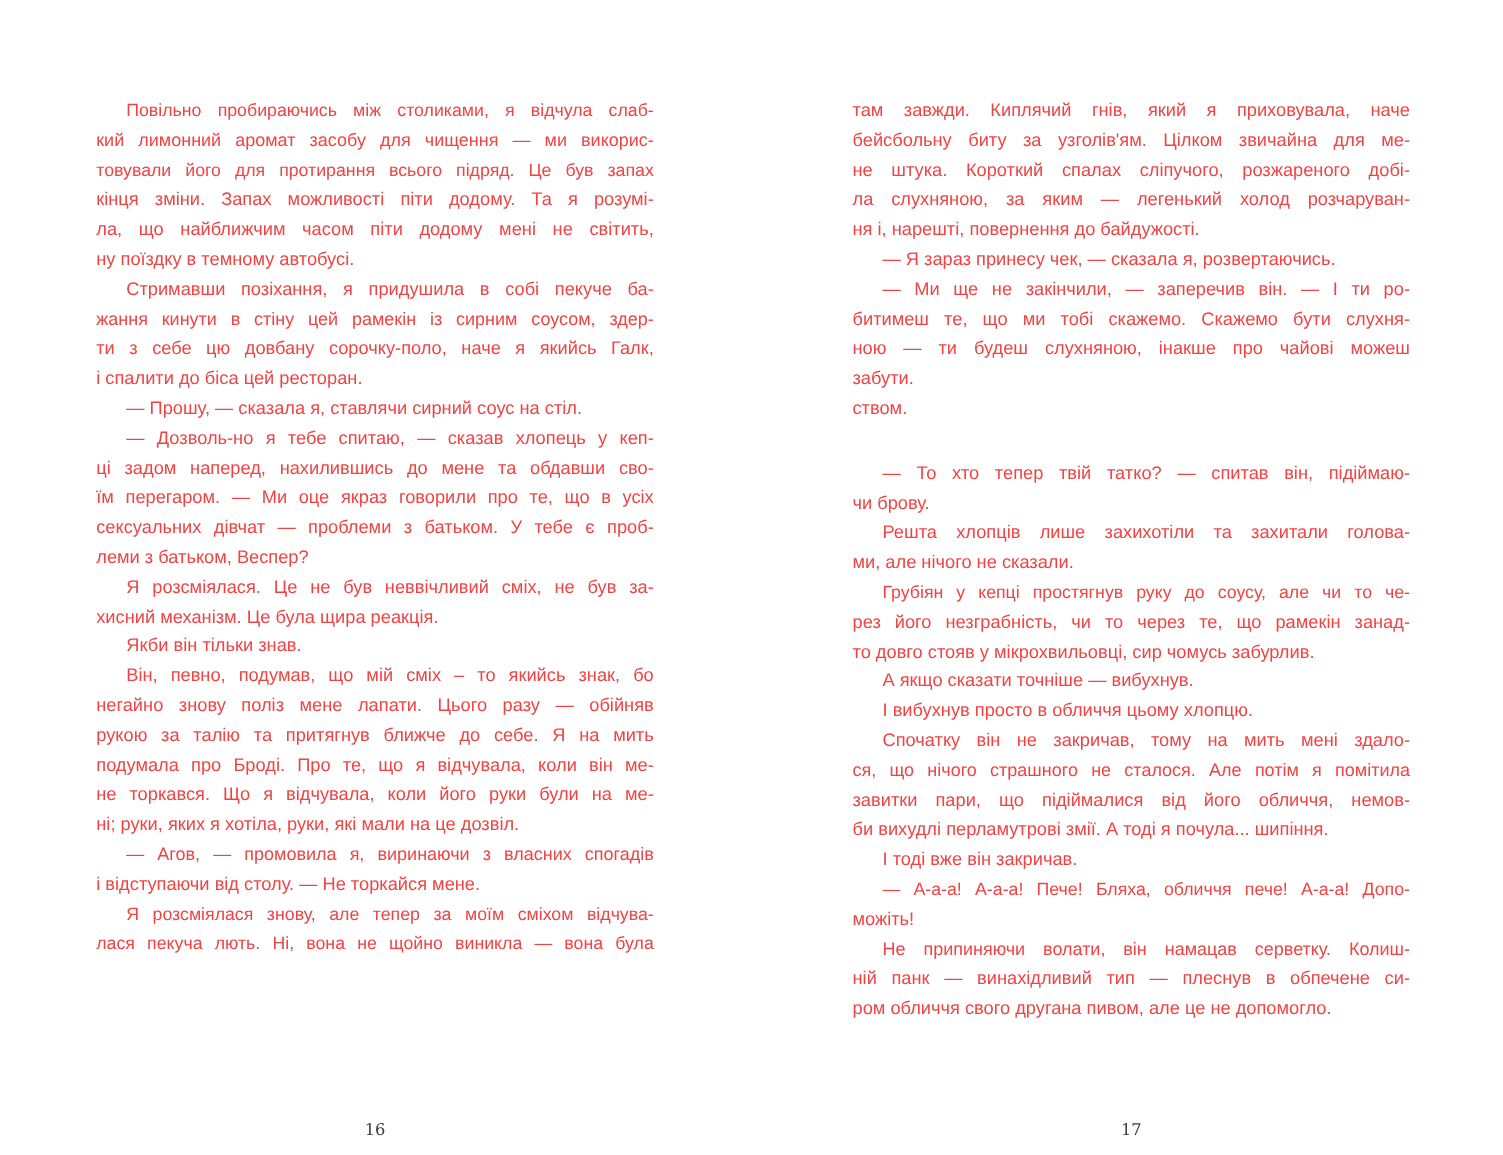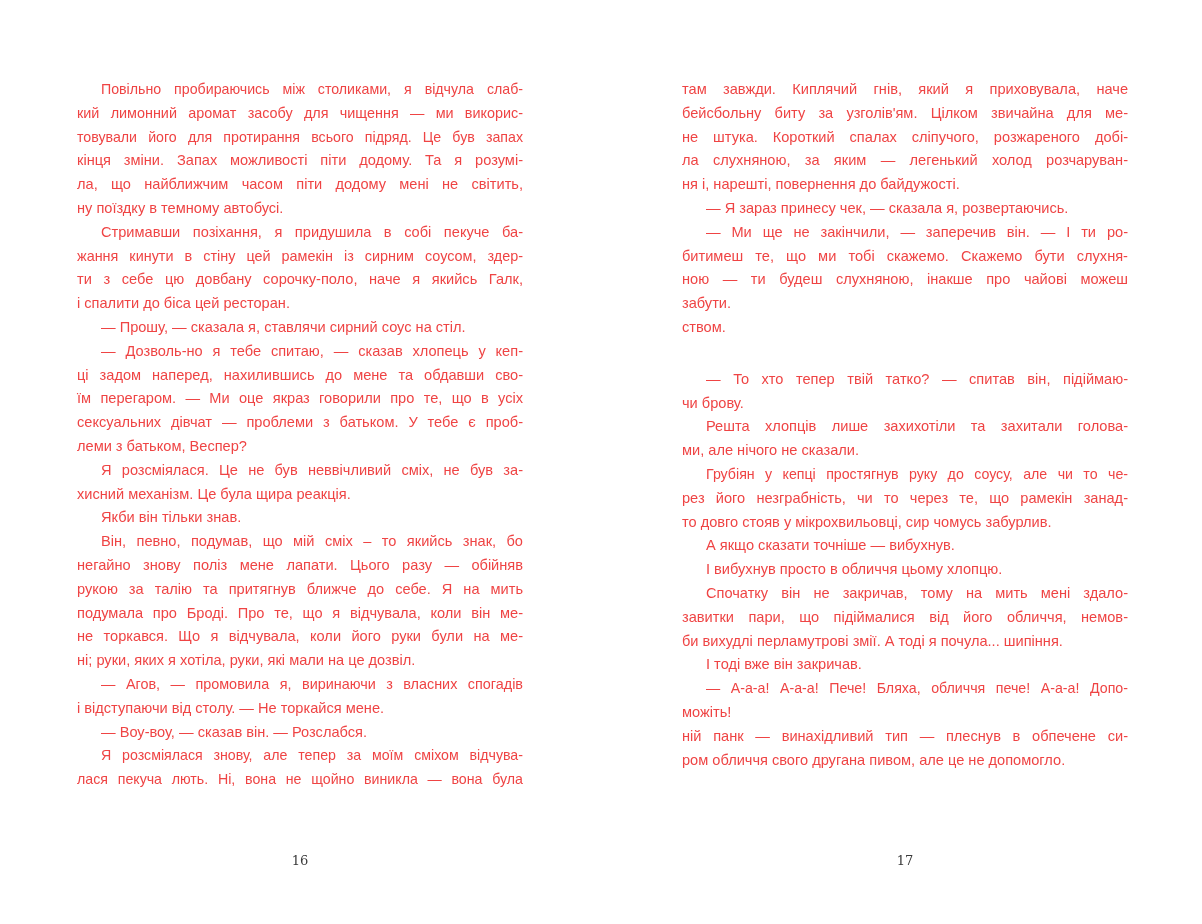--- a/index.html
+++ b/index.html
@@ -20,21 +20,21 @@
     white-space: nowrap;
     text-align: justify;
     text-align-last: justify;
     height: 23.8px;
     overflow: visible;
   }
   .line.indent { padding-left: 24px; }
   .line.last { text-align-last: left; }
   .page-number {
     position: absolute;
-    top: 853px;
+    top: 897px;
     width: 60px;
     text-align: center;
     font-family: "DejaVu Serif", "Liberation Serif", serif;
     font-size: 13px;
     color: #3a3a3a;
   }
   .page-number.left { left: 270px; }
   .page-number.right { left: 875px; }
 </style>
 </head>
@@ -61,21 +61,20 @@
     <span class="line last" style="white-space: nowrap;">хисний механізм. Це була щира реакція.</span>
     <span class="line indent last" style="white-space: nowrap;">Якби він тільки знав.</span>
     <span class="line indent" style="white-space: normal;">Він, певно, подумав, що мій сміх – то якийсь знак, бо</span>
     <span class="line" style="white-space: normal;">негайно знову поліз мене лапати. Цього разу — обійняв</span>
     <span class="line" style="white-space: normal;">рукою за талію та притягнув ближче до себе. Я на мить</span>
     <span class="line" style="white-space: normal;">подумала про Броді. Про те, що я відчувала, коли він ме-</span>
     <span class="line" style="white-space: normal;">не торкався. Що я відчувала, коли його руки були на ме-</span>
     <span class="line last" style="white-space: nowrap;">ні; руки, яких я хотіла, руки, які мали на це дозвіл.</span>
     <span class="line indent" style="white-space: normal; font-size: 14.4px;">— Агов, — промовила я, виринаючи з власних спогадів</span>
     <span class="line last" style="white-space: nowrap;">і відступаючи від столу. — Не торкайся мене.</span>
-    <span class="line indent last" style="white-space: nowrap;">— Воу-воу, — сказав він. — Розслабся.</span>
     <span class="line indent" style="white-space: normal; font-size: 14.2px;">Я розсміялася знову, але тепер за моїм сміхом відчува-</span>
     <span class="line" style="white-space: normal; font-size: 14.2px;">лася пекуча лють. Ні, вона не щойно виникла — вона була</span>
   </div>
 <div class="page-number left">16</div>
 
 <div class="page right" id="right-page">
     <span class="line" style="white-space: normal;">там завжди. Киплячий гнів, який я приховувала, наче</span>
     <span class="line" style="white-space: normal;">бейсбольну биту за узголів'ям. Цілком звичайна для ме-</span>
     <span class="line" style="white-space: normal;">не штука. Короткий спалах сліпучого, розжареного добі-</span>
     <span class="line" style="white-space: normal;">ла слухняною, за яким — легенький холод розчаруван-</span>
@@ -89,21 +88,23 @@
     <span class="line indent" style="white-space: normal; margin-top: 28px;">— То хто тепер твій татко? — спитав він, підіймаю-</span>
     <span class="line last" style="white-space: nowrap;">чи брову.</span>
     <span class="line indent" style="white-space: normal;">Решта хлопців лише захихотіли та захитали голова-</span>
     <span class="line last" style="white-space: nowrap;">ми, але нічого не сказали.</span>
     <span class="line indent" style="white-space: normal; font-size: 14.2px;">Грубіян у кепці простягнув руку до соусу, але чи то че-</span>
     <span class="line" style="white-space: normal;">рез його незграбність, чи то через те, що рамекін занад-</span>
     <span class="line last" style="white-space: nowrap;">то довго стояв у мікрохвильовці, сир чомусь забурлив.</span>
     <span class="line indent last" style="white-space: nowrap;">А якщо сказати точніше — вибухнув.</span>
     <span class="line indent last" style="white-space: nowrap;">І вибухнув просто в обличчя цьому хлопцю.</span>
     <span class="line indent" style="white-space: normal;">Спочатку він не закричав, тому на мить мені здало-</span>
+    <span class="line" style="white-space: normal; font-size: 14.4px;">ся, що нічого страшного не сталося. Але потім я помітила</span>
     <span class="line" style="white-space: normal;">завитки пари, що підіймалися від його обличчя, немов-</span>
     <span class="line last" style="white-space: nowrap;">би вихудлі перламутрові змії. А тоді я почула... шипіння.</span>
     <span class="line indent last" style="white-space: nowrap;">І тоді вже він закричав.</span>
     <span class="line indent" style="white-space: normal; font-size: 14.2px;">— А-а-а! А-а-а! Пече! Бляха, обличчя пече! А-а-а! Допо-</span>
     <span class="line last" style="white-space: nowrap;">можіть!</span>
+    <span class="line indent" style="white-space: normal; font-size: 14.4px;">Не припиняючи волати, він намацав серветку. Колиш-</span>
     <span class="line" style="white-space: normal;">ній панк — винахідливий тип — плеснув в обпечене си-</span>
     <span class="line last" style="white-space: nowrap;">ром обличчя свого другана пивом, але це не допомогло.</span>
   </div>
 <div class="page-number right">17</div>
 
 </body></html>

